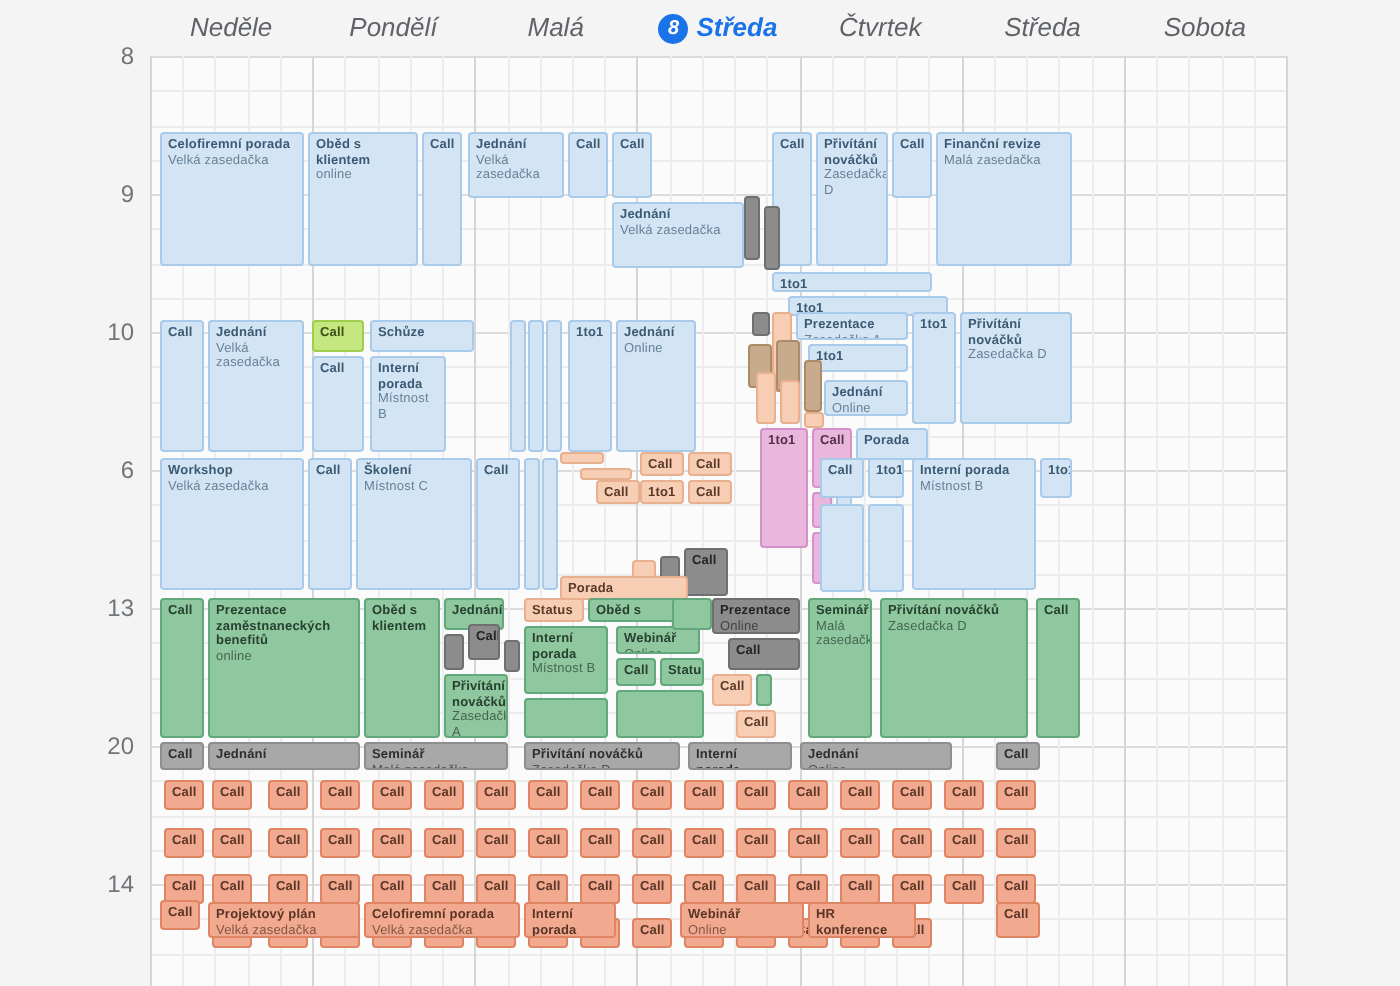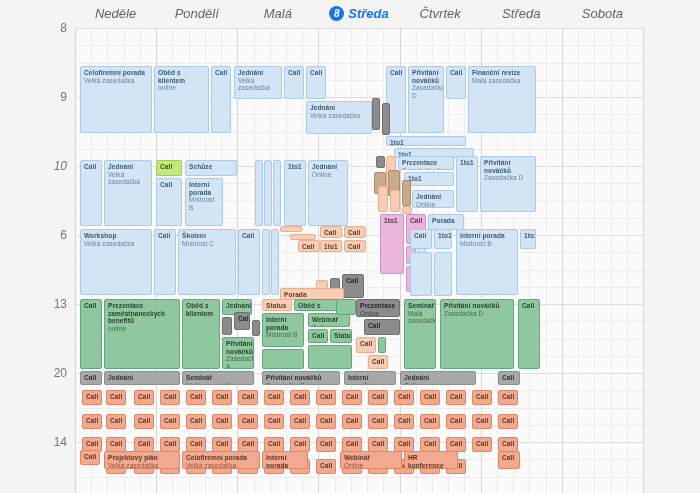--- a/index.html
+++ b/index.html
@@ -53,21 +53,21 @@
       <div class="dayhead today" style="left: 318.429px; width: 81.1429px;"><span class="todaybadge">8</span><span>Středa</span></div>
       <div class="dayhead" style="left: 399.571px; width: 81.1429px;"><span>Čtvrtek</span></div>
       <div class="dayhead" style="left: 480.714px; width: 81.1429px;"><span>Středa</span></div>
       <div class="dayhead" style="left: 561.857px; width: 81.1429px;"><span>Sobota</span></div>
     </div>
 
   <div id="gridwrap">
     <div id="gutter">
         <div class="hourlabel" style="top: 0px;">8</div>
         <div class="hourlabel" style="top: 69px;">9</div>
-        <div class="hourlabel" style="top: 138px; font-style: italic;">10</div>
+        <div class="hourlabel" style="top: 138px;">10</div>
         <div class="hourlabel" style="top: 207px;">6</div>
         <div class="hourlabel" style="top: 276px;">13</div>
         <div class="hourlabel" style="top: 345px;">20</div>
         <div class="hourlabel" style="top: 414px;">14</div>
       </div>
     <div id="canvas">
         <div class="hline" style="top: 0px;"></div>
         <div class="hline minor" style="top: 17.25px;"></div>
         <div class="hline minor" style="top: 34.5px;"></div>
         <div class="hline minor" style="top: 51.75px;"></div>

